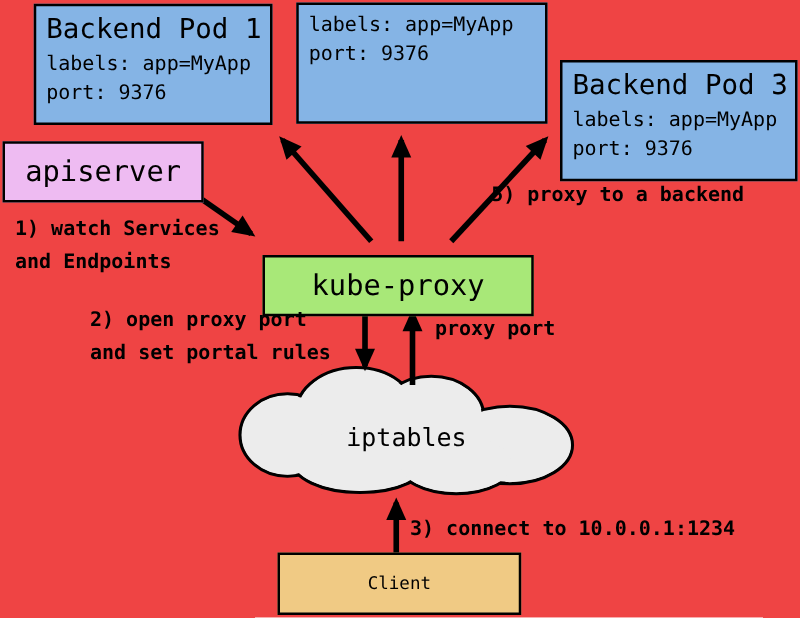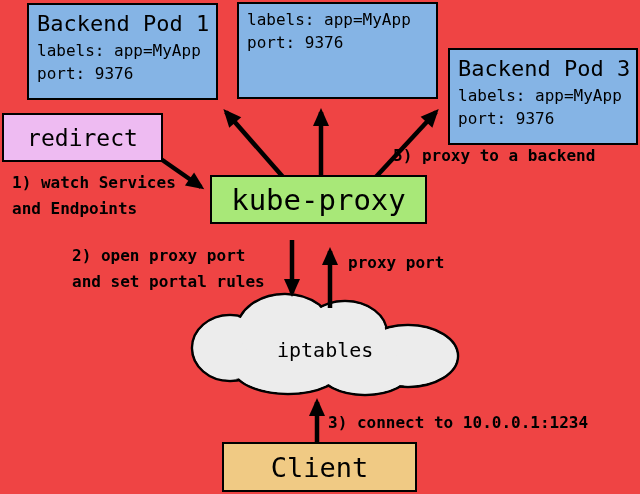--- a/index.html
+++ b/index.html
@@ -42,28 +42,28 @@
     align-items: center;
     justify-content: center;
     white-space: nowrap;
   }
   #apiserver-box {
     left: 2px; top: 113px; width: 161px; height: 49px;
     background: var(--color-apiserver, #eebbf2);
     font-size: 23px;
   }
   #kube-proxy-box {
-    left: 210px; top: 175px; width: 217px; height: 49px;
+    left: 210px; top: 204px; width: 217px; height: 49px;
     background: var(--color-kube-proxy, #a8e878);
-    font-size: 29px;
+    font-size: 23px;
   }
   #client-box {
     left: 222px; top: 442px; width: 195px; height: 50px;
     background: var(--color-client, #f0ca84);
-    font-size: 27px;
+    font-size: 14px;
   }
   .step-label {
     position: absolute;
     z-index: 3;
     font-weight: 700;
     font-size: 16px;
     line-height: 26px;
     white-space: nowrap;
   }
   #step-1-label { left: 12px;  top: 170px; }
@@ -133,21 +133,21 @@
     <div class="pod-line">port: 9376</div>
   </div>
 
   <div class="node pod" style="left:448px; top:2px; width:190px; height:97px;margin-top:46px;">
     <div class="pod-title">Backend Pod 3</div>
     <div class="pod-line">labels: app=MyApp</div>
     <div class="pod-line">port: 9376</div>
   </div>
 
   <div id="apiserver-box" class="node center-box">
-    <span>redirect</span>
+    <span>apiserver</span>
   </div>
 
   <div id="kube-proxy-box" class="node center-box">
     <span>kube-proxy</span>
   </div>
 
   <div id="client-box" class="node center-box">
     <span>Client</span>
   </div>
 

